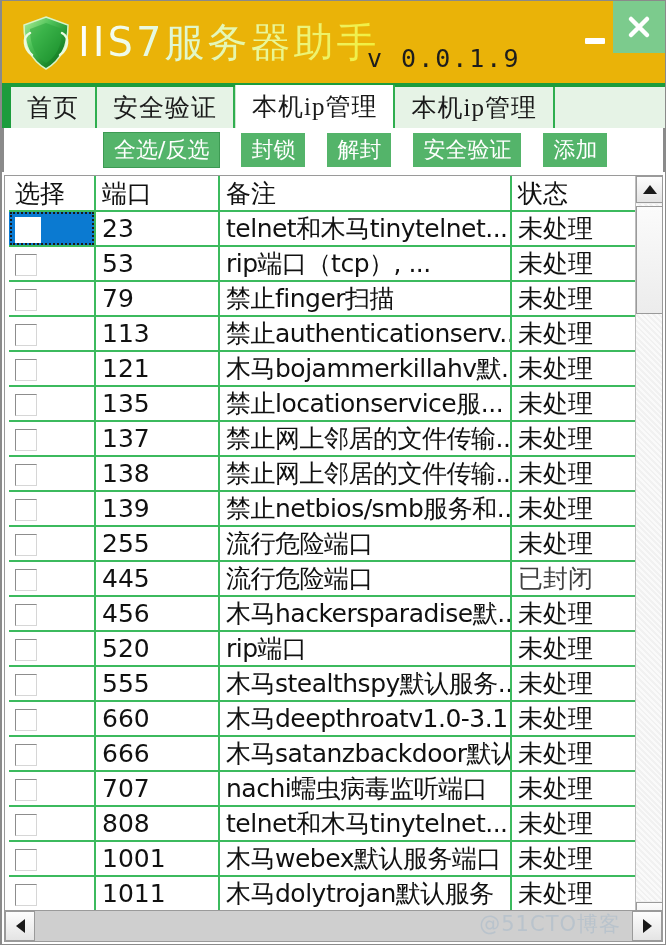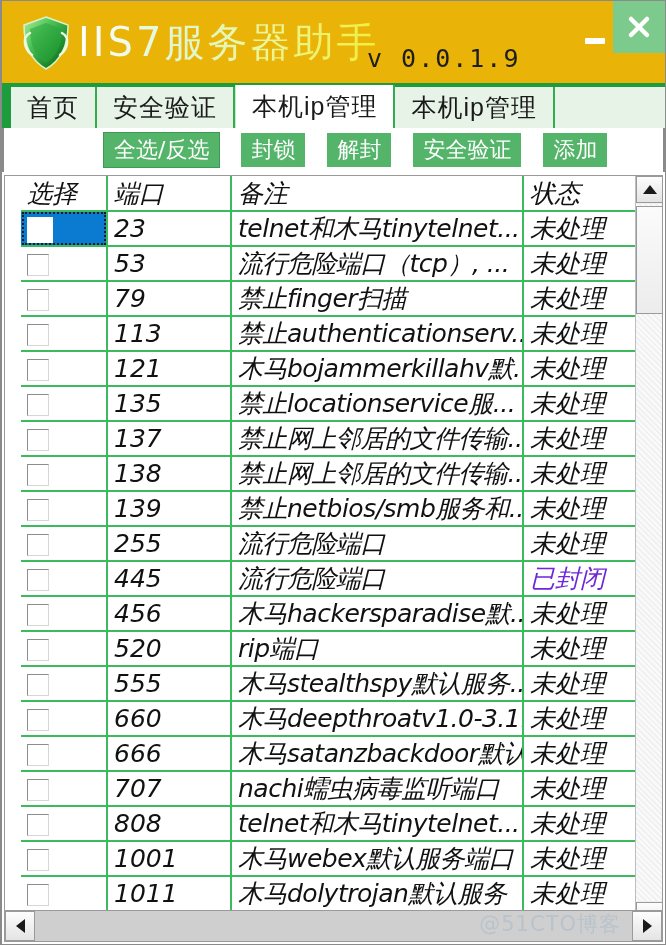--- a/index.html
+++ b/index.html
@@ -90,21 +90,21 @@
     height: 41px;
     background: #e6f3e6;
     color: #1a1a1a;
     font-size: 25px;
     display: flex;
     align-items: center;
     justify-content: center;
     padding: 4px 16px;
     white-space: nowrap;
     border-right: 2px solid #2fae4f;
-    font-family: Liberation Sans, sans-serif;
+    font-family: Liberation Serif, serif;
     letter-spacing: 1px;
   }
   .tab.active {
     background: #ffffff;
     height: 43px;
     border-right: 2px solid #2fae4f;
     border-left: 1px solid #cfe6cf;
   }
   .tab-filler { flex: 1; height: 41px; background: #e6f3e6; }
 
@@ -141,23 +141,22 @@
   .gridwrap {
     position: relative;
     margin: 3px 2px 0 2px;
     height: 755px;
     border: 1px solid #9a9a9a;
     background: #ffffff;
     overflow: hidden;
   }
   .grid {
     position: absolute;
-    left: 16px; top: 0;
+    left: 4px; top: 0;
     width: 633px;
-    font-style: italic;
   }
   table.tbl {
     width: 633px;
     border-collapse: collapse;
     table-layout: fixed;
   }
   table.tbl th, table.tbl td {
     border-bottom: 2px solid #3cba5e;
     border-right: 2px solid #3cba5e;
     height: 35px;
@@ -196,21 +195,21 @@
     background: #ffffff;
     vertical-align: middle;
   }
   td.sel-cell.focused .cbox {
     border: 2px solid #ffffff;
     background: #ffffff;
     width: 26px; height: 26px;
   }
   td.note { letter-spacing: -0.5px; }
   td.stat { color: #1c1cf0; border-right: none; }
-  td.stat.closed { color: #6d28d9; }
+  td.stat.closed { color: #404040; }
   th.stat-h { border-right: none; }
 
   
   .vscroll {
     position: absolute;
     right: 0; top: 0;
     width: 27px; height: 100%;
     background: #f0f0f0;
     border-left: 1px solid #bdbdbd;
   }
@@ -344,21 +343,21 @@
         <tbody id="tbody">
             <tr>
               <td class="sel-cell focused"><span class="cbox"></span></td>
               <td>23</td>
               <td class="note">telnet和木马tinytelnet...</td>
               <td class="stat">未处理</td>
             </tr>
             <tr>
               <td class="sel-cell"><span class="cbox"></span></td>
               <td>53</td>
-              <td class="note">流行危险端口（tcp）, ...</td>
+              <td class="note">rip端口（tcp）, ...</td>
               <td class="stat">未处理</td>
             </tr>
             <tr>
               <td class="sel-cell"><span class="cbox"></span></td>
               <td>79</td>
               <td class="note">禁止finger扫描</td>
               <td class="stat">未处理</td>
             </tr>
             <tr>
               <td class="sel-cell"><span class="cbox"></span></td>

